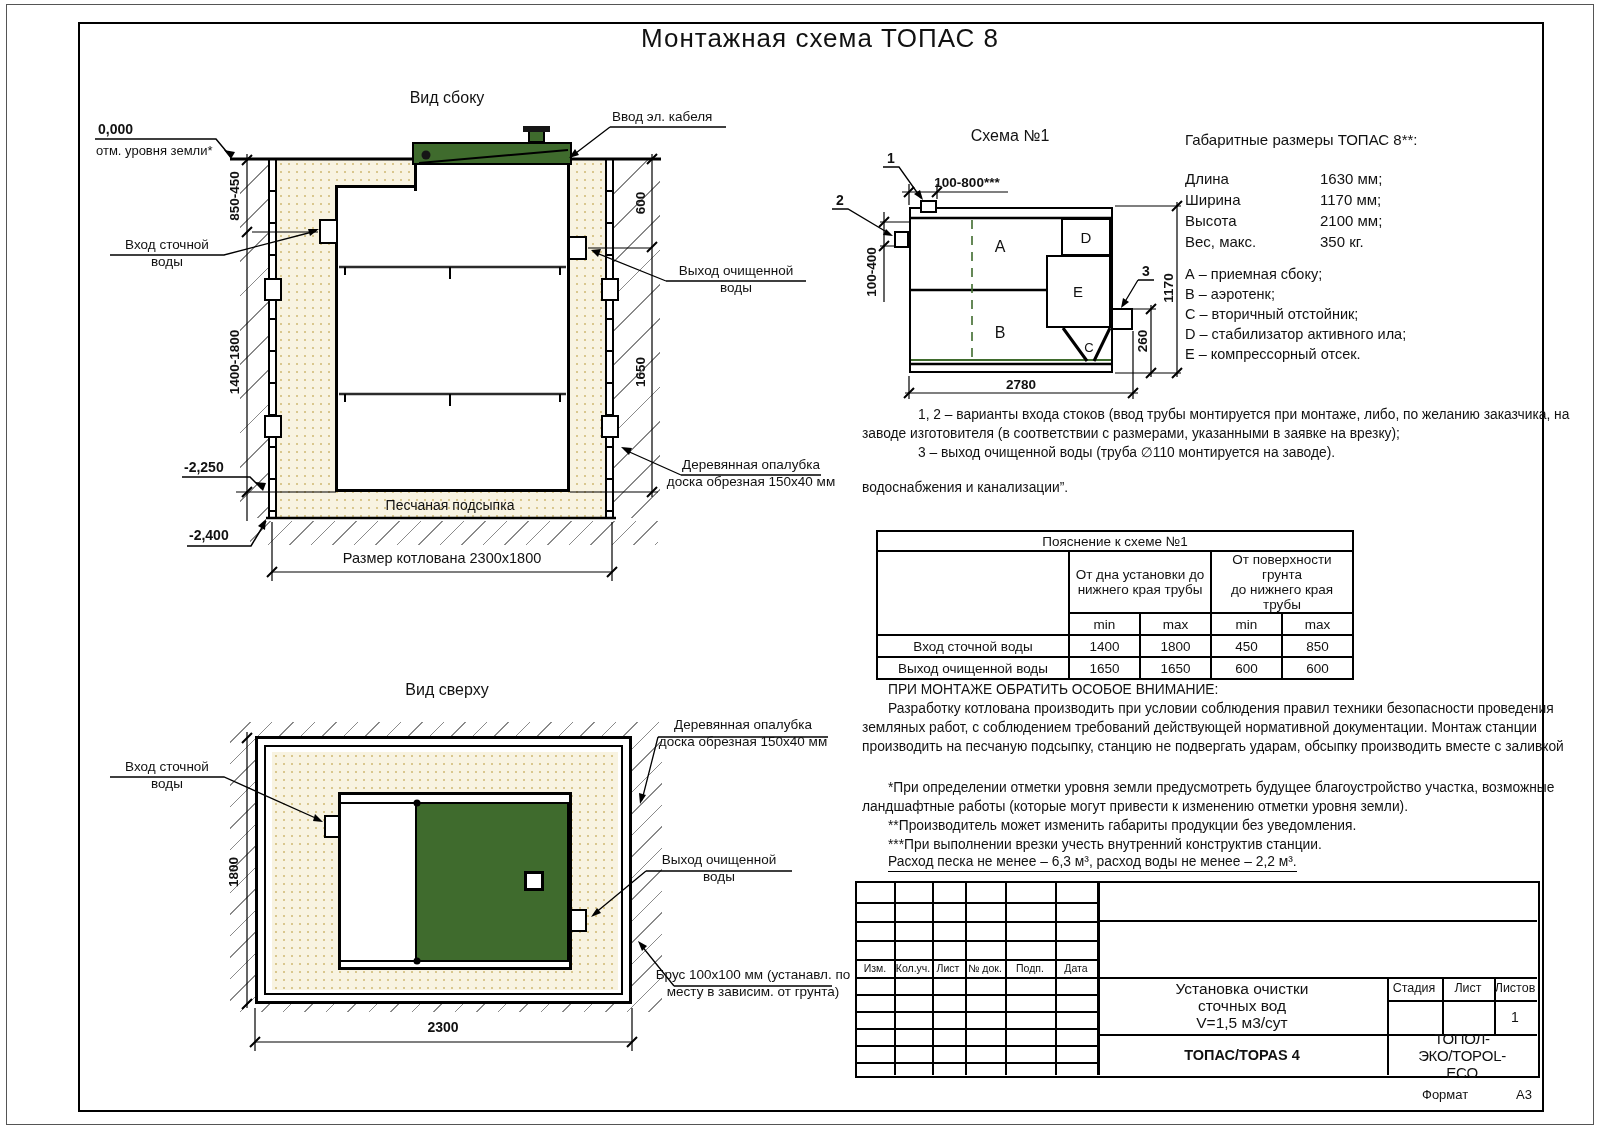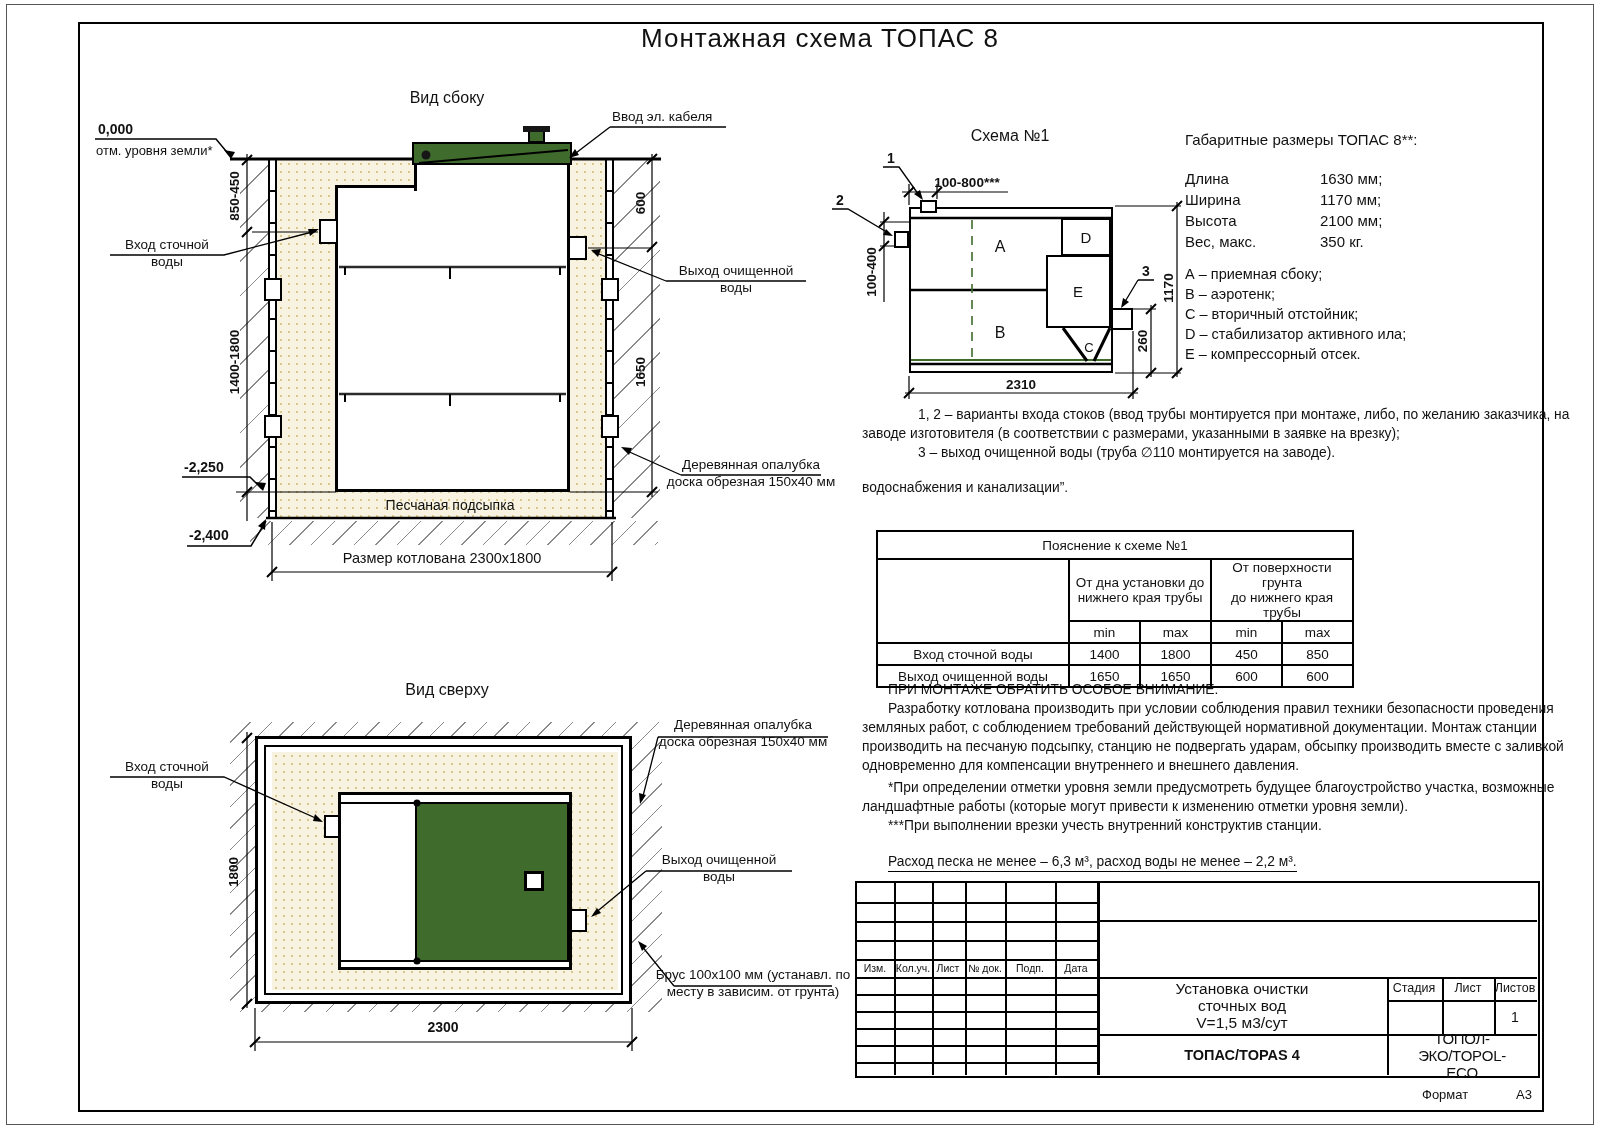--- a/index.html
+++ b/index.html
@@ -177,21 +177,21 @@
   <span class="t dim v" style="left:233px;top:872px">1800</span>
   <span class="t c dim" style="left:443px;top:1019px;font-size:14px">2300</span>
 
   <span class="t c dim" style="left:891px;top:150px;font-size:14px">1</span>
   <span class="t c dim" style="left:840px;top:192px;font-size:14px">2</span>
   <span class="t c dim" style="left:1146px;top:263px;font-size:14px">3</span>
   <span class="t c dim" style="left:967px;top:174px">100-800***</span>
   <span class="t dim v" style="left:871px;top:272px">100-400</span>
   <span class="t dim v" style="left:1168px;top:288px">1170</span>
   <span class="t dim v" style="left:1142px;top:341px">260</span>
-  <span class="t c dim" style="left:1021px;top:376px">2310</span>
+  <span class="t c dim" style="left:1021px;top:376px">2780</span>
   <span class="cc" style="left:1000px;top:247px;font-size:16px">A</span>
   <span class="cc" style="left:1000px;top:333px;font-size:16px">B</span>
   <span class="cc" style="left:1089px;top:347px;font-size:13px">C</span>
   <span class="cc" style="left:1086px;top:237px;font-size:15px">D</span>
   <span class="cc" style="left:1078px;top:291px;font-size:15px">E</span>
 
   <span class="t spec" style="left:1185px;top:131px">Габаритные размеры ТОПАС 8**:</span>
   <span class="t spec" style="left:1185px;top:170px">Длина</span>
   <span class="t spec" style="left:1320px;top:170px">1630 мм;</span>
   <span class="t spec" style="left:1185px;top:191px">Ширина</span>
@@ -212,39 +212,39 @@
     <div class="ind">3 – выход очищенной воды (труба ∅110 монтируется на заводе).</div>
   </div>
   <div class="para" style="left:862px;top:478px">
     <div>водоснабжения и канализации”.</div>
   </div>
   <div class="para" style="left:862px;top:680px">
     <div class="ind2">ПРИ МОНТАЖЕ ОБРАТИТЬ ОСОБОЕ ВНИМАНИЕ:</div>
     <div class="ind2">Разработку котлована производить при условии соблюдения правил техники безопасности проведения</div>
     <div>земляных работ, с соблюдением требований действующей нормативной документации. Монтаж станции</div>
     <div>производить на песчаную подсыпку, станцию не подвергать ударам, обсыпку производить вместе с заливкой</div>
-    <div>одновременно для компенсации внутреннего и внешнего давления.</div>
   </div>
   <div class="para" style="left:862px;top:778px">
     <div class="ind2">*При определении отметки уровня земли предусмотреть будущее благоустройство участка, возможные</div>
     <div>ландшафтные работы (которые могут привести к изменению отметки уровня земли).</div>
+    <div class="ind2">**Производитель может изменить габариты продукции без уведомления.</div>
     <div class="ind2">***При выполнении врезки учесть внутренний конструктив станции.</div>
   </div>
   <span class="t u" style="left:888px;top:853px;font-size:13.8px">Расход песка не менее – 6,3 м³, расход воды не менее – 2,2 м³.</span>
 
   <table class="ptable">
     <colgroup>
         <col style="width:192px">
         <col style="width:71px">
         <col style="width:71px">
         <col style="width:71px">
         <col style="width:71px">
       </colgroup>
     <tbody>
-        <tr style="height:28px">
+        <tr style="height:20px">
           <td colspan="5">Пояснение к схеме №1</td>
         </tr>
     <tr style="height:46px">
       <td rowspan="2"></td>
       <td colspan="2">От дна установки до
 нижнего края трубы</td>
       <td colspan="2">От поверхности грунта
 до нижнего края трубы</td>
     </tr>
     <tr style="height:22px">

